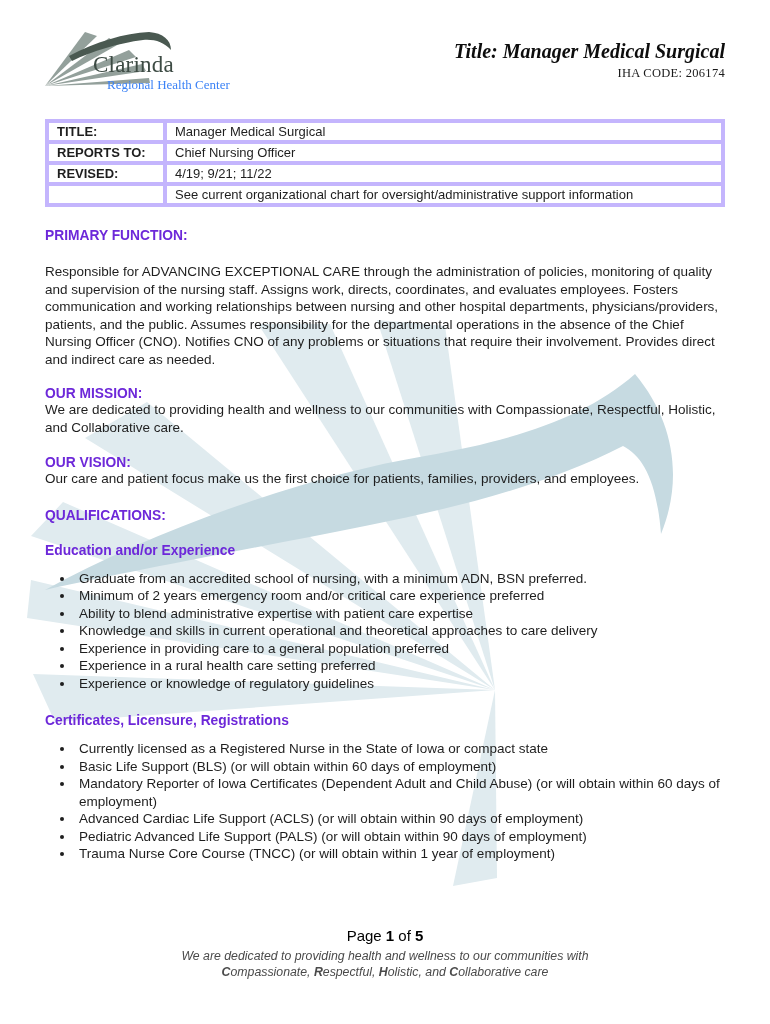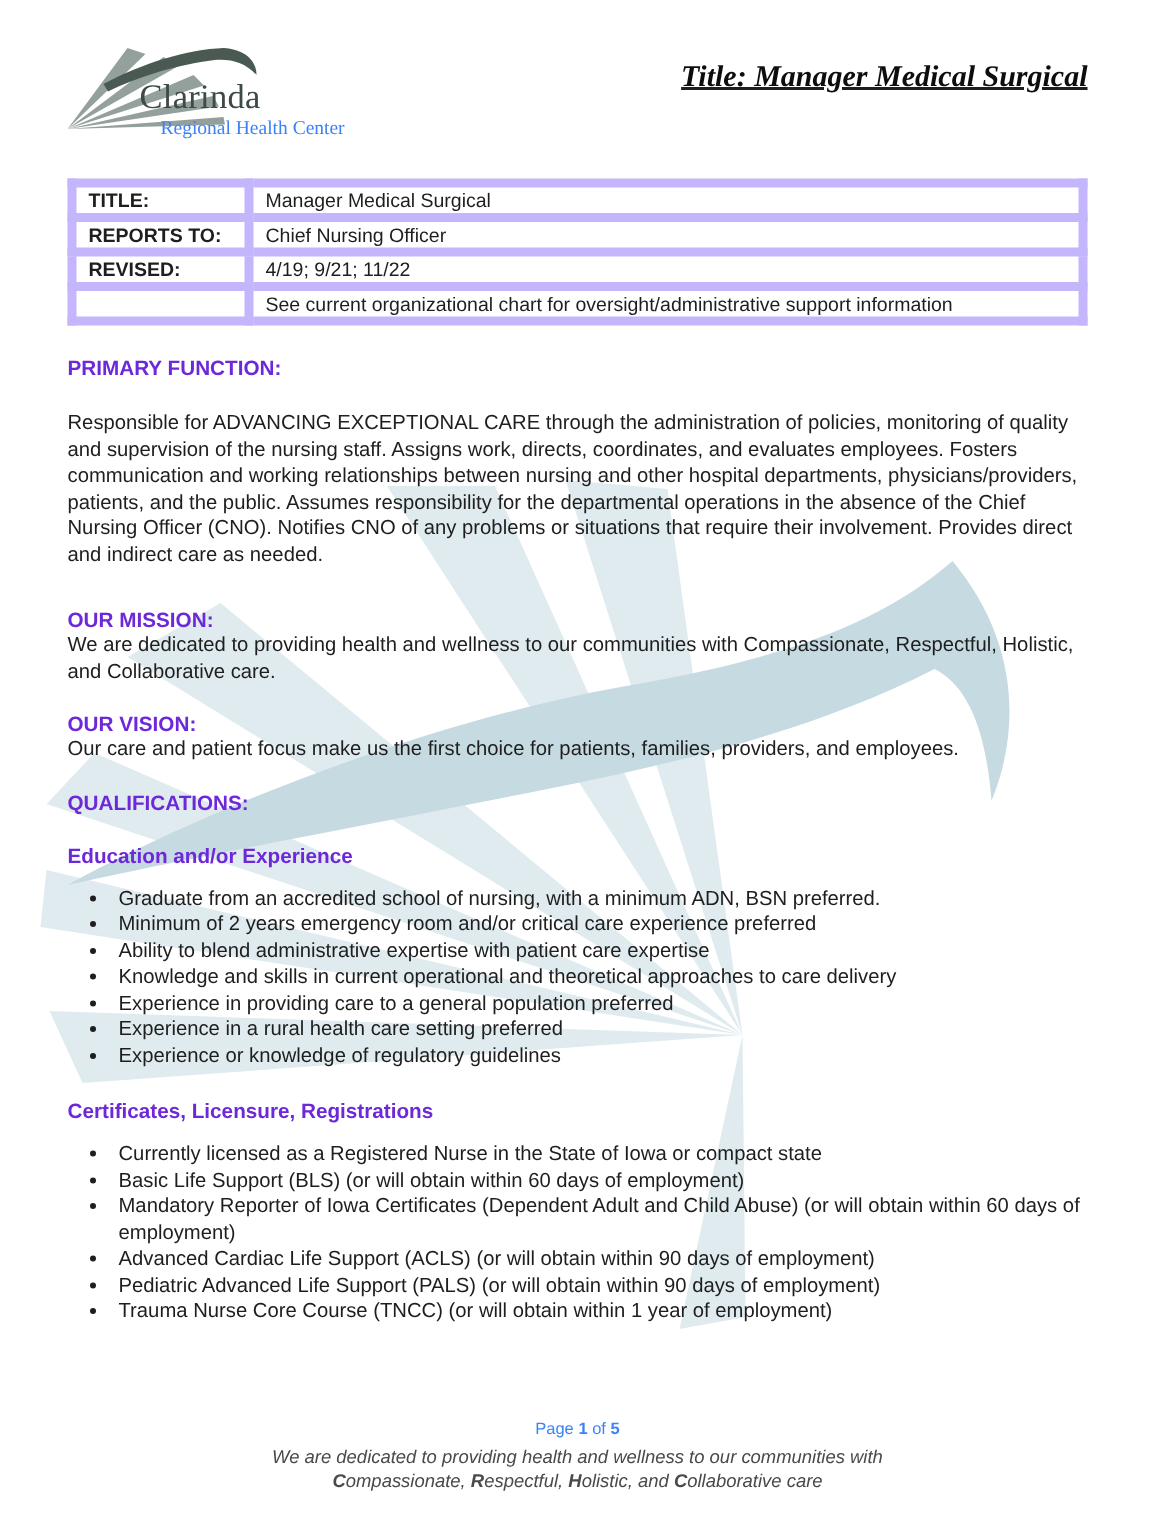--- a/index.html
+++ b/index.html
@@ -17,21 +17,21 @@
   .watermark {
     position: absolute; left: 25px; top: 318px;
     z-index: 0; pointer-events: none;
   }
   
   .content {
     position: relative; z-index: 1;
     padding: 28px 45px 0 45px;
   }
   
-  .header { display: flex; justify-content: space-between; align-items: flex-start; height: 80px; text-decoration: underline; }
+  .header { display: flex; justify-content: space-between; align-items: flex-start; height: 80px; }
   .logo { position: relative; width: 260px; height: 64px; margin-left: -8px; }
   .logo-art { position: absolute; left: 0; top: 0; }
   .logo-name {
     position: absolute; left: 56px; top: 24px;
     font-family: "Liberation Serif", serif;
     font-size: 23px; color: #3d4b44; letter-spacing: 0.2px;
   }
   .logo-sub {
     position: absolute; left: 70px; top: 49px;
     font-family: "Liberation Serif", serif;
@@ -43,41 +43,41 @@
     font-style: italic; font-weight: bold;
     font-size: 20px; color: #0d0d0d; text-align: right;
   }
   .iha-code {
     font-family: "Liberation Serif", serif;
     font-size: 12.5px; color: #1a1a1a; margin-top: 3px; letter-spacing: 0.3px;
   }
   
   table.info { width: 100%; border-collapse: collapse; margin-top: 11px; }
   table.info td {
-    border: 6px solid #c4b5fd;
+    border: 4px solid #c4b5fd;
     font-size: 13px; line-height: 15px;
     padding: 1px 8px; height: 19px;
     background: #ffffff;
   }
   table.info td.lbl { width: 118px; font-weight: bold; }
   
   .sec-heading { font-size: 13.8px; font-weight: bold; color: #6d28d9; }
   .body-text { font-size: 13.5px; line-height: 17.5px; color: #1e1e1e; }
   .pf-heading    { margin-top: 21px; }
   .pf-body       { margin-top: 20px; }
-  .mission-head  { margin-top: 28px; }
+  .mission-head  { margin-top: 18px; }
   .vision-head   { margin-top: 19px; }
   .quals-head    { margin-top: 20px; }
   .edu-head      { margin-top: 20px; }
   .cert-head     { margin-top: 21px; }
   ul.bullets { margin-top: 12px; padding-left: 30px; list-style: disc outside; }
   ul.bullets li { font-size: 13.5px; line-height: 17.5px; padding-left: 4px; }
   
   .footer { margin-top: 64px; text-align: center; }
-  .page-line { font-size: 11px; color: #3b82f6; }
+  .page-line { font-size: 15px; color: #000000; }
   .page-num { font-weight: bold; }
   .tagline {
     font-style: italic; font-size: 12.3px; line-height: 16.5px;
     color: #4a4a4a; margin-top: 4px;
   }
   .ti-b { font-weight: bold; }
 </style>
 </head>
 <body>
 
@@ -118,20 +118,21 @@
             C 58 14, 88 5, 112 4
             C 126 5, 134 12, 134 22
             C 127 14, 117 11, 106 12
             C 82 15, 55 23, 35 33 Z"></path>
         </svg>
         <div class="logo-name">Clarinda</div>
         <div class="logo-sub">Regional Health Center</div>
       </div>
       <div class="title-block">
         <div class="doc-title">Title: Manager Medical Surgical</div>
+        <div class="iha-code">IHA CODE: 206174</div>
       </div>
     </div>
 
     <table class="info">
       <tbody>
         <tr>
           <td class="lbl">TITLE:</td>
           <td>Manager Medical Surgical</td>
         </tr>
         <tr>

